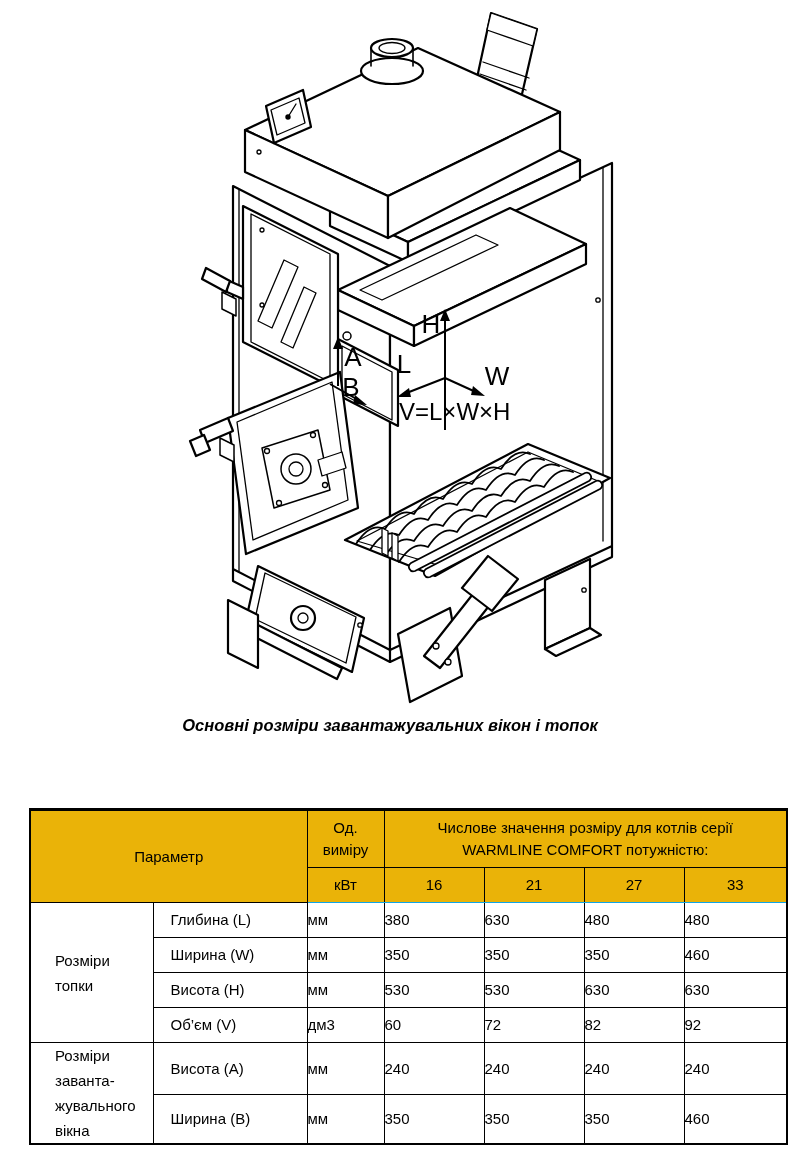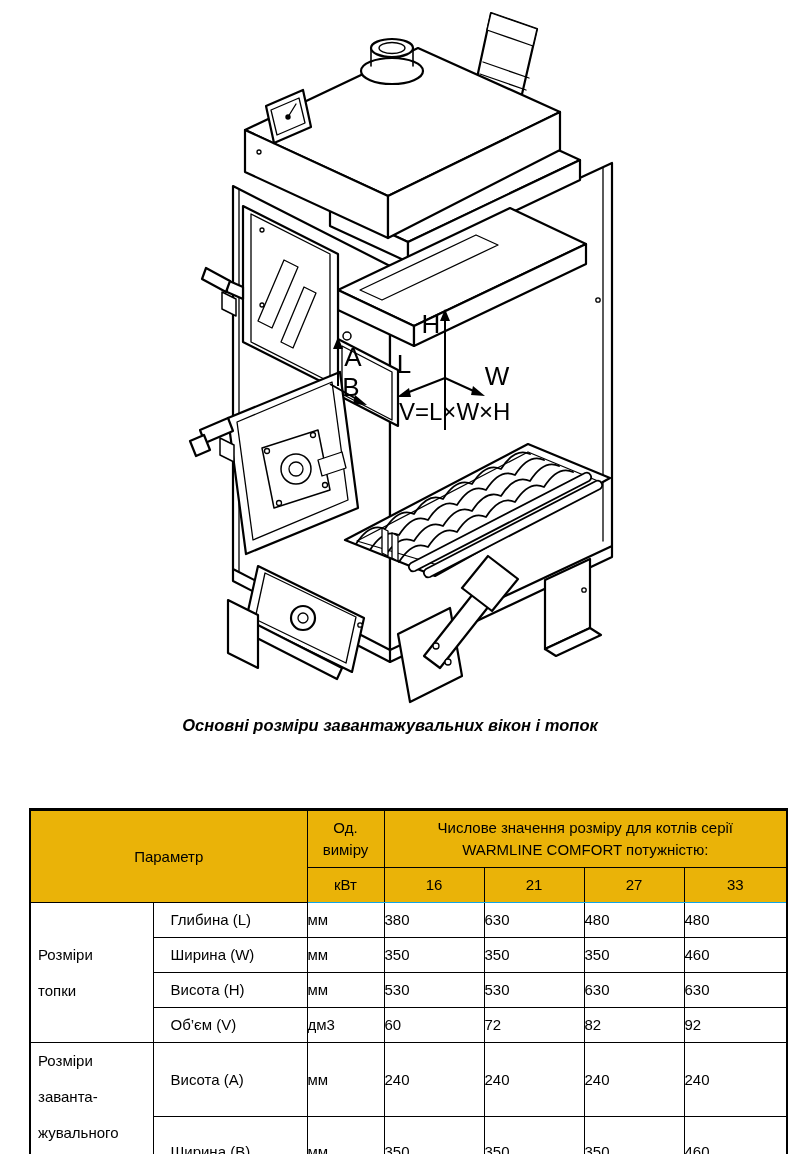--- a/index.html
+++ b/index.html
@@ -11,21 +11,21 @@
   .caption{position:absolute;left:0;top:711px;width:780px;text-align:center;
            font-weight:bold;font-style:italic;font-size:16.5px;line-height:29px;}
   .dim-table{position:absolute;left:29px;top:808px;width:757px;border-collapse:collapse;
              table-layout:fixed;border:2.5px solid #000;}
   .dim-table th,.dim-table td{border:1.5px solid #000;font-size:15px;font-weight:normal;
              vertical-align:middle;padding:0;line-height:1.45;}
   .dim-table thead th{background:#eab308;}
   .dim-table thead tr:first-child th{border-top:3px solid #000;}
   .dim-table tr.hdr2 th{border-bottom:1px solid #0ea5e9;}
   th.series-head,th.unit-head{white-space:pre-line;text-align:center;}
-  td.group{text-align:left;padding-left:7px;white-space:pre-line;line-height:36px;}
+  td.group{text-align:left;padding-left:24px;white-space:pre-line;line-height:25px;}
   td.param{text-align:left;padding-left:17px;}
   td.unit,td.num{text-align:left;margin-top:36px;}
 </style>
 </head>
 <body>
 
 <div class="page">
 
   <svg class="figure" width="796" height="708" viewBox="0 0 796 708">
     <g fill="#ffffff" stroke="#000000" stroke-width="2.2" stroke-linejoin="round" stroke-linecap="round">

